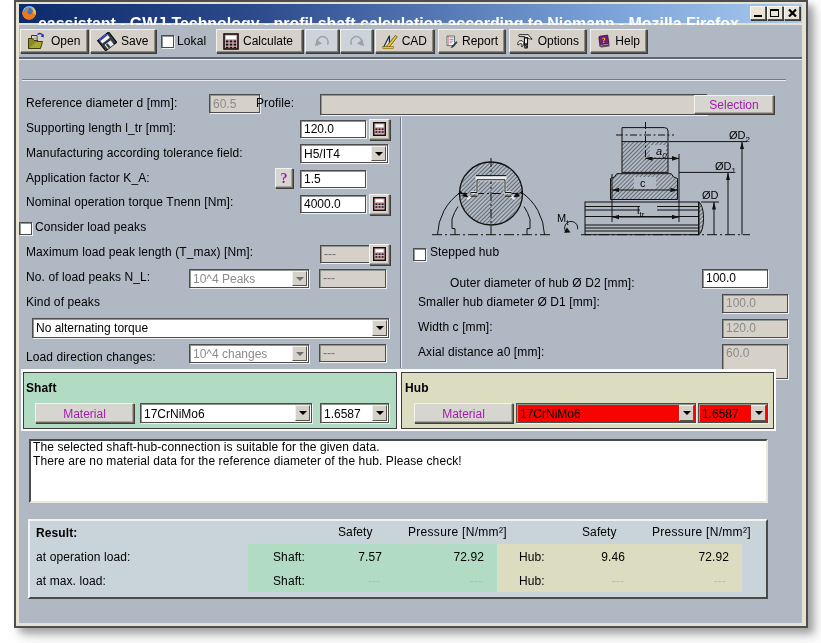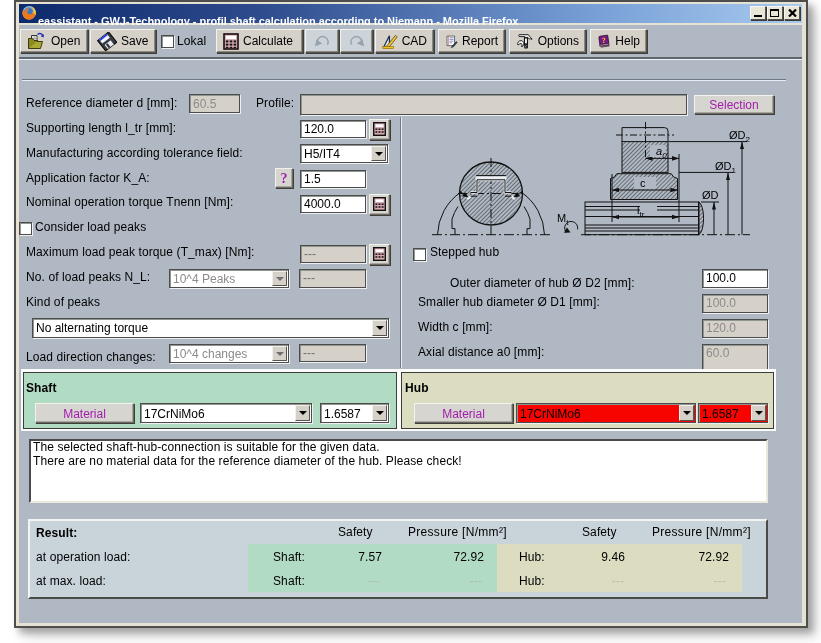--- a/index.html
+++ b/index.html
@@ -1,29 +1,29 @@
 <!DOCTYPE html>
 <html><head>
 <meta charset="utf-8">
 <style>
 html,body{margin:0;padding:0;width:821px;height:643px;background:#ffffff;overflow:hidden;}
 *{box-sizing:border-box;}
 body{font-family:"Liberation Sans",sans-serif;position:relative;}
 .abs{position:absolute;}
 #frame{left:14px;top:0;width:794px;height:628px;background:#e5e1d3;border:2px solid #4e4e4e;box-shadow:5px 5px 7px rgba(110,110,110,0.55),9px 9px 12px rgba(160,160,160,0.35);}
 #titlebar{left:19px;top:4px;width:783px;height:19px;background:linear-gradient(to right,#0c2a6c,#2c4a8c 30%,#7aa2d8 75%,#a8caee);}
-#titletext{left:38px;top:15px;font-size:11px;font-weight:bold;color:#ffffff;white-space:nowrap;letter-spacing:-0.05px;}
+#titletext{left:38px;top:15px;font-size:16px;font-weight:bold;color:#ffffff;white-space:nowrap;letter-spacing:-0.05px;}
 .tbtn{position:absolute;width:16px;height:13.5px;top:6px;background:#e8e4d6;border:1px solid;border-color:#f8f6f0 #55544e #55544e #f8f6f0;box-shadow:1px 1px 0 #3a3a36;color:#000;text-align:center;font-size:9px;font-weight:bold;line-height:12px;}
 #content{left:19px;top:25px;width:783px;height:598px;background:#b0b9c3;}
 #tbgroove{left:19px;top:57px;width:783px;height:3px;border-top:2px solid #60666e;border-bottom:1px solid #edf0f4;}
 .tbbtn{position:absolute;top:29px;height:24px;background:#d5d1c9;border:1px solid;border-color:#f4f2ec #55544e #55544e #f4f2ec;box-shadow:inset -1px -1px 0 #8a8880,1px 1px 0 #3f3e39;font-size:12px;color:#000;display:flex;align-items:center;gap:4px;padding:0 6px;}
 .hr{position:absolute;height:2px;border-top:1px solid #70798a;border-bottom:1px solid #e8ecf2;}
 .lbl{position:absolute;font-size:12px;line-height:13px;color:#000;white-space:nowrap;letter-spacing:0.1px;}
 .inp{position:absolute;background:#fff;border:1px solid #4c4c4c;box-shadow:inset 1px 1px 0 #8f968f, 1px 1px 0 #eef0f2;font-size:12px;color:#000;padding:1px 0 0 3px;white-space:nowrap;overflow:hidden;}
-.dis{background:#d5d1c8;color:#8b8b8b;}
+.dis{background:#d5d1c8;color:#8b8b8b;margin-left:20px;}
 .cbtn{position:absolute;background:#d7d5cf;border:1px solid;border-color:#f4f2ec #6a6962 #6a6962 #f4f2ec;box-shadow:inset -1px -1px 0 #a8a69e,1px 1px 0 #3f3e39;font-size:12px;color:#a21caf;text-align:center;}
 .combo{position:absolute;background:#fff;border:1px solid #4c4c4c;box-shadow:inset 1px 1px 0 #8f968f, 1px 1px 0 #eef0f2;font-size:12px;padding:2px 0 0 3px;white-space:nowrap;overflow:hidden;}
 .cArr{position:absolute;right:1px;top:1px;bottom:1px;width:15px;background:#d5d1c9;border:1px solid;border-color:#f2f0ea #55544e #55544e #f2f0ea;}
 .cArr:after{content:"";position:absolute;left:3px;top:5px;border:4px solid transparent;border-top:4px solid #000;}
 .cArr.g:after{border-top-color:#6f6f6f;}
 .chk{position:absolute;width:13px;height:13px;background:#fff;border:1px solid #4c4c4c;box-shadow:inset 1px 1px 0 #8f968f, 1px 1px 0 #eef0f2;}
 .panel{position:absolute;border:1px solid #3c3c3c;}
 </style>
 </head>
 <body>
@@ -169,21 +169,21 @@
         <rect x="8.6" y="6.4" width="2" height="1.6"></rect>
         <rect x="2.4" y="9.2" width="2" height="1.6"></rect>
         <rect x="5.5" y="9.2" width="2" height="1.6"></rect>
         <rect x="8.6" y="9.2" width="2" height="1.6"></rect>
       </g>
     </svg></div>
 
 <div class="chk" style="left:19px;top:222px;"></div>
 <div class="lbl" style="left:35px;top:221px;">Consider load peaks</div>
 
-<div class="lbl" style="left:26px;top:246px;">Maximum load peak torque (T_max) [Nm]:</div>
+<div class="lbl" style="left:26px;top:246px;">Maximum load peak length (T_max) [Nm]:</div>
 <div class="inp dis" style="left:300px;top:245px;width:66px;height:18px;color:#6e6e6e;">---</div>
 <div class="cbtn" style="left:369px;top:244px;width:21px;height:21px;"><svg width="13" height="14" viewBox="0 0 13 14" style="margin-top:2px;">
       <rect x="0.7" y="0.7" width="11.6" height="12.6" fill="#d9aab2" stroke="#111" stroke-width="1.4"></rect>
       <rect x="2.6" y="2.4" width="7.8" height="2.6" fill="#fff"></rect>
       <g fill="#1a1a1a">
         <rect x="2.4" y="6.4" width="2" height="1.6"></rect>
         <rect x="5.5" y="6.4" width="2" height="1.6"></rect>
         <rect x="8.6" y="6.4" width="2" height="1.6"></rect>
         <rect x="2.4" y="9.2" width="2" height="1.6"></rect>
         <rect x="5.5" y="9.2" width="2" height="1.6"></rect>

